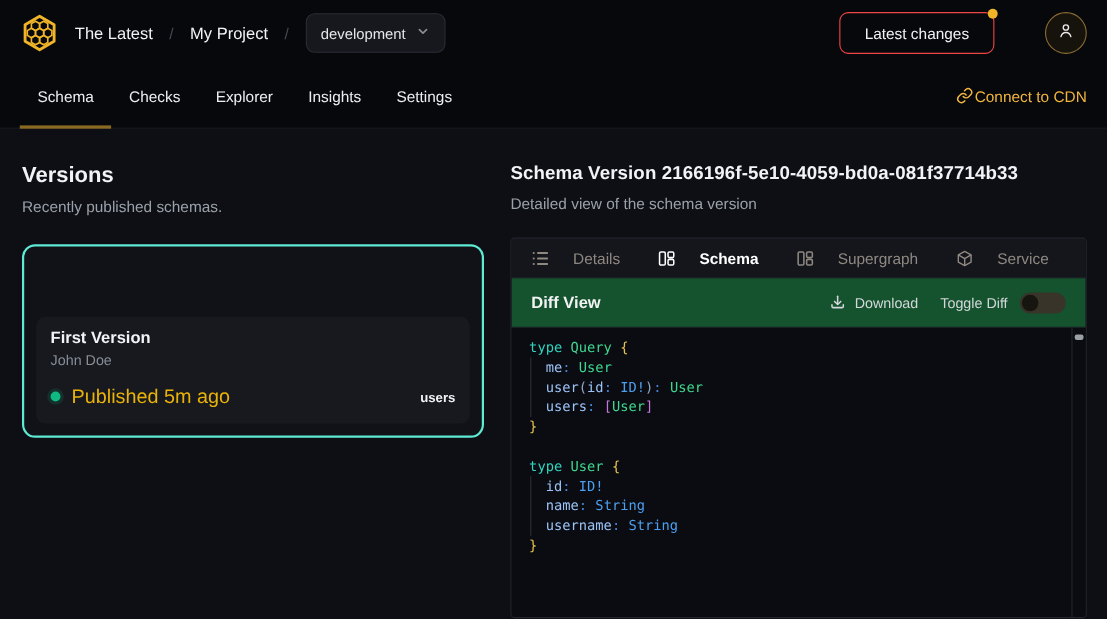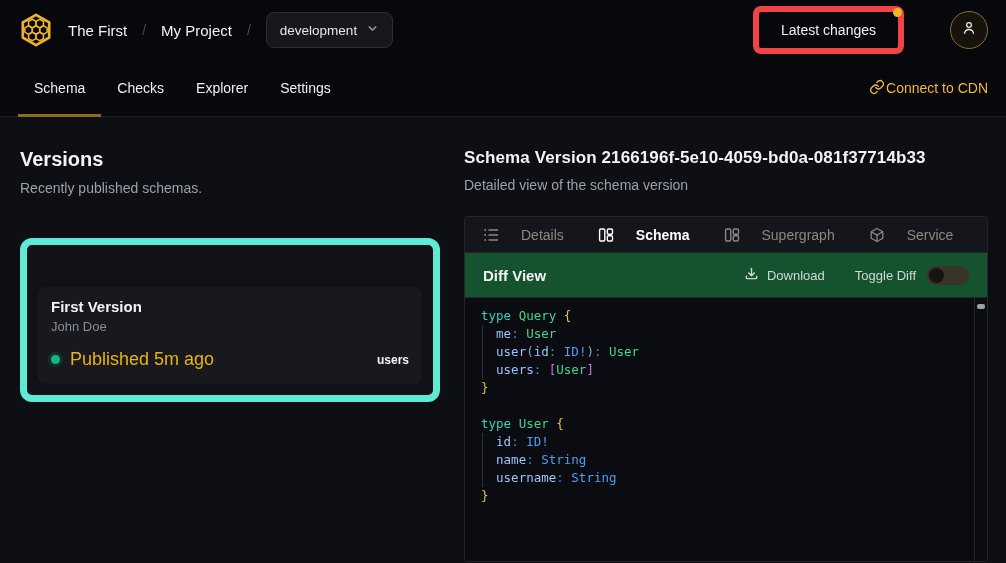--- a/index.html
+++ b/index.html
@@ -21,21 +21,21 @@
   .breadcrumbs { display:flex; align-items:center; gap:15px; margin-left:14px; }
   .crumb { font-size:15px; font-weight:500; color:#f2f3f5; }
   .crumb-sep { color:#454b54; font-size:14px; }
   .env-select {
     display:flex; align-items:center; gap:9px;
     background:#16181e; border:1px solid #2a2d34; border-radius:8px;
     padding:9px 13px; color:#e4e6e9; font-size:13.5px;
   }
   .topbar-right { margin-left:auto; display:flex; align-items:center; gap:46px; }
   .latest-btn {
-    position:relative; border:6px solid #ef4444; border-radius:8px;
+    position:relative; border:1px solid #ef4444; border-radius:8px;
     background:transparent; padding:10px 22px; color:#f0f1f3; font-size:14px;
     font-family:inherit;
   }
   .latest-dot {
     position:absolute; top:-4px; right:-4px; width:9px; height:9px;
     border-radius:50%; background:#f0b429;
   }
   .get-started { width:100px; }
   .gs-title { font-size:14px; font-weight:600; color:#f2f3f5; }
   .gs-sub { font-size:12px; color:#9aa0a8; margin-top:2px; white-space:nowrap; }
@@ -70,22 +70,22 @@
   
   .main { display:flex; gap:24px; padding:31px 18px 0 20px; }
   .col-left { width:420px; flex:none; }
   .col-right { flex:1; min-width:0; }
 
   .section-title { font-size:20px; font-weight:700; color:#f2f3f5; }
   .section-sub   { font-size:14px; color:#9aa1a9; margin-top:9px; }
 
   
   .versions-card {
-    margin-top:42px; background:#101217; border:7px solid #5eead4;
-    border-radius:12px; padding:42px 11px 11px;
+    margin-top:26px; background:#101217; border:2px solid #5eead4;
+    border-radius:12px; padding:64px 11px 11px;
   }
   .version-item { background:#17191f; border-radius:8px; padding:11px 13px 14px; cursor:pointer; }
   .vi-name { font-size:15px; font-weight:600; color:#f2f3f5; }
   .vi-author { font-size:13px; color:#868d95; margin-top:4px; }
   .vi-row { display:flex; align-items:center; gap:10px; margin-top:15px; }
   .dot-green {
     width:9px; height:9px; border-radius:50%; background:#10b981;
     box-shadow:0 0 0 3px rgba(16,185,129,.14); flex:none;
   }
   .vi-status { font-size:18px; color:#eab308; }
@@ -104,21 +104,21 @@
   }
   .ptab { display:flex; align-items:center; gap:22px; font-size:14px; color:#8f8881; cursor:pointer; }
   .ptab.active { color:#ffffff; font-weight:600; }
   .ptab svg { display:block; }
 
   .diff-head {
     height:45px; flex:none; background:#14532d; border-bottom:1px solid #20242b;
     display:flex; align-items:center; padding:0 18px;
   }
   .diff-title { font-size:15px; font-weight:700; color:#f2f3f5; }
-  .diff-actions { margin-left:auto; display:flex; align-items:center; gap:30px; }
+  .diff-actions { margin-left:auto; display:flex; align-items:flex-end; gap:20px; }
   .download-btn { display:flex; align-items:center; gap:8px; font-size:13px; color:#d3d7db; cursor:pointer; }
   .toggle-wrap { display:flex; align-items:center; gap:11px; font-size:13px; color:#d3d7db; }
   .switch {
     width:42px; height:19px; border-radius:10px; background:#393429;
     position:relative; cursor:pointer; flex:none;
   }
   .switch .knob {
     position:absolute; left:2px; top:2px; width:15px; height:15px;
     border-radius:50%; background:#17150f;
   }
@@ -167,21 +167,21 @@
         <use href="#hx" transform="translate(21.72,24.45)"></use>
         <use href="#hx" transform="translate(14.28,24.45)"></use>
         <use href="#hx" transform="translate(10.55,18)"></use>
         <use href="#hx" transform="translate(14.28,11.55)"></use>
         <use href="#hx" transform="translate(21.72,11.55)"></use>
       </g>
     </svg>
   </span>
 
   <nav class="breadcrumbs">
-    <span class="crumb clickable">The First</span>
+    <span class="crumb clickable">The Latest</span>
     <span class="crumb-sep">/</span>
     <span class="crumb clickable">My Project</span>
     <span class="crumb-sep">/</span>
     <button class="env-select clickable">
       <span>development</span>
       <span>
         <svg width="13" height="13" viewBox="0 0 16 16" fill="none" stroke="#8a8f98" stroke-width="1.8" stroke-linecap="round" stroke-linejoin="round">
             <path d="M4 6l4 4 4-4"></path>
           </svg>
       </span>
@@ -204,20 +204,21 @@
       </span>
     </div>
   </div>
 </header>
 
 <div class="navbar">
   <ul class="nav-tabs" id="nav-tabs">
       <li class="u-dim">Schema</li>
       <li>Checks</li>
       <li>Explorer</li>
+      <li>Insights</li>
       <li>Settings</li>
     </ul>
   <div class="connect-cdn">
     <span>
       <svg width="16" height="16" viewBox="0 0 24 24" fill="none" stroke="#f3b63d" stroke-width="2" stroke-linecap="round" stroke-linejoin="round">
         <path d="M10 13a5 5 0 0 0 7.5.5l3-3a5 5 0 0 0-7-7l-1.7 1.7"></path>
         <path d="M14 11a5 5 0 0 0-7.5-.5l-3 3a5 5 0 0 0 7 7l1.7-1.7"></path>
       </svg>
     </span>
     <span>Connect to CDN</span>

